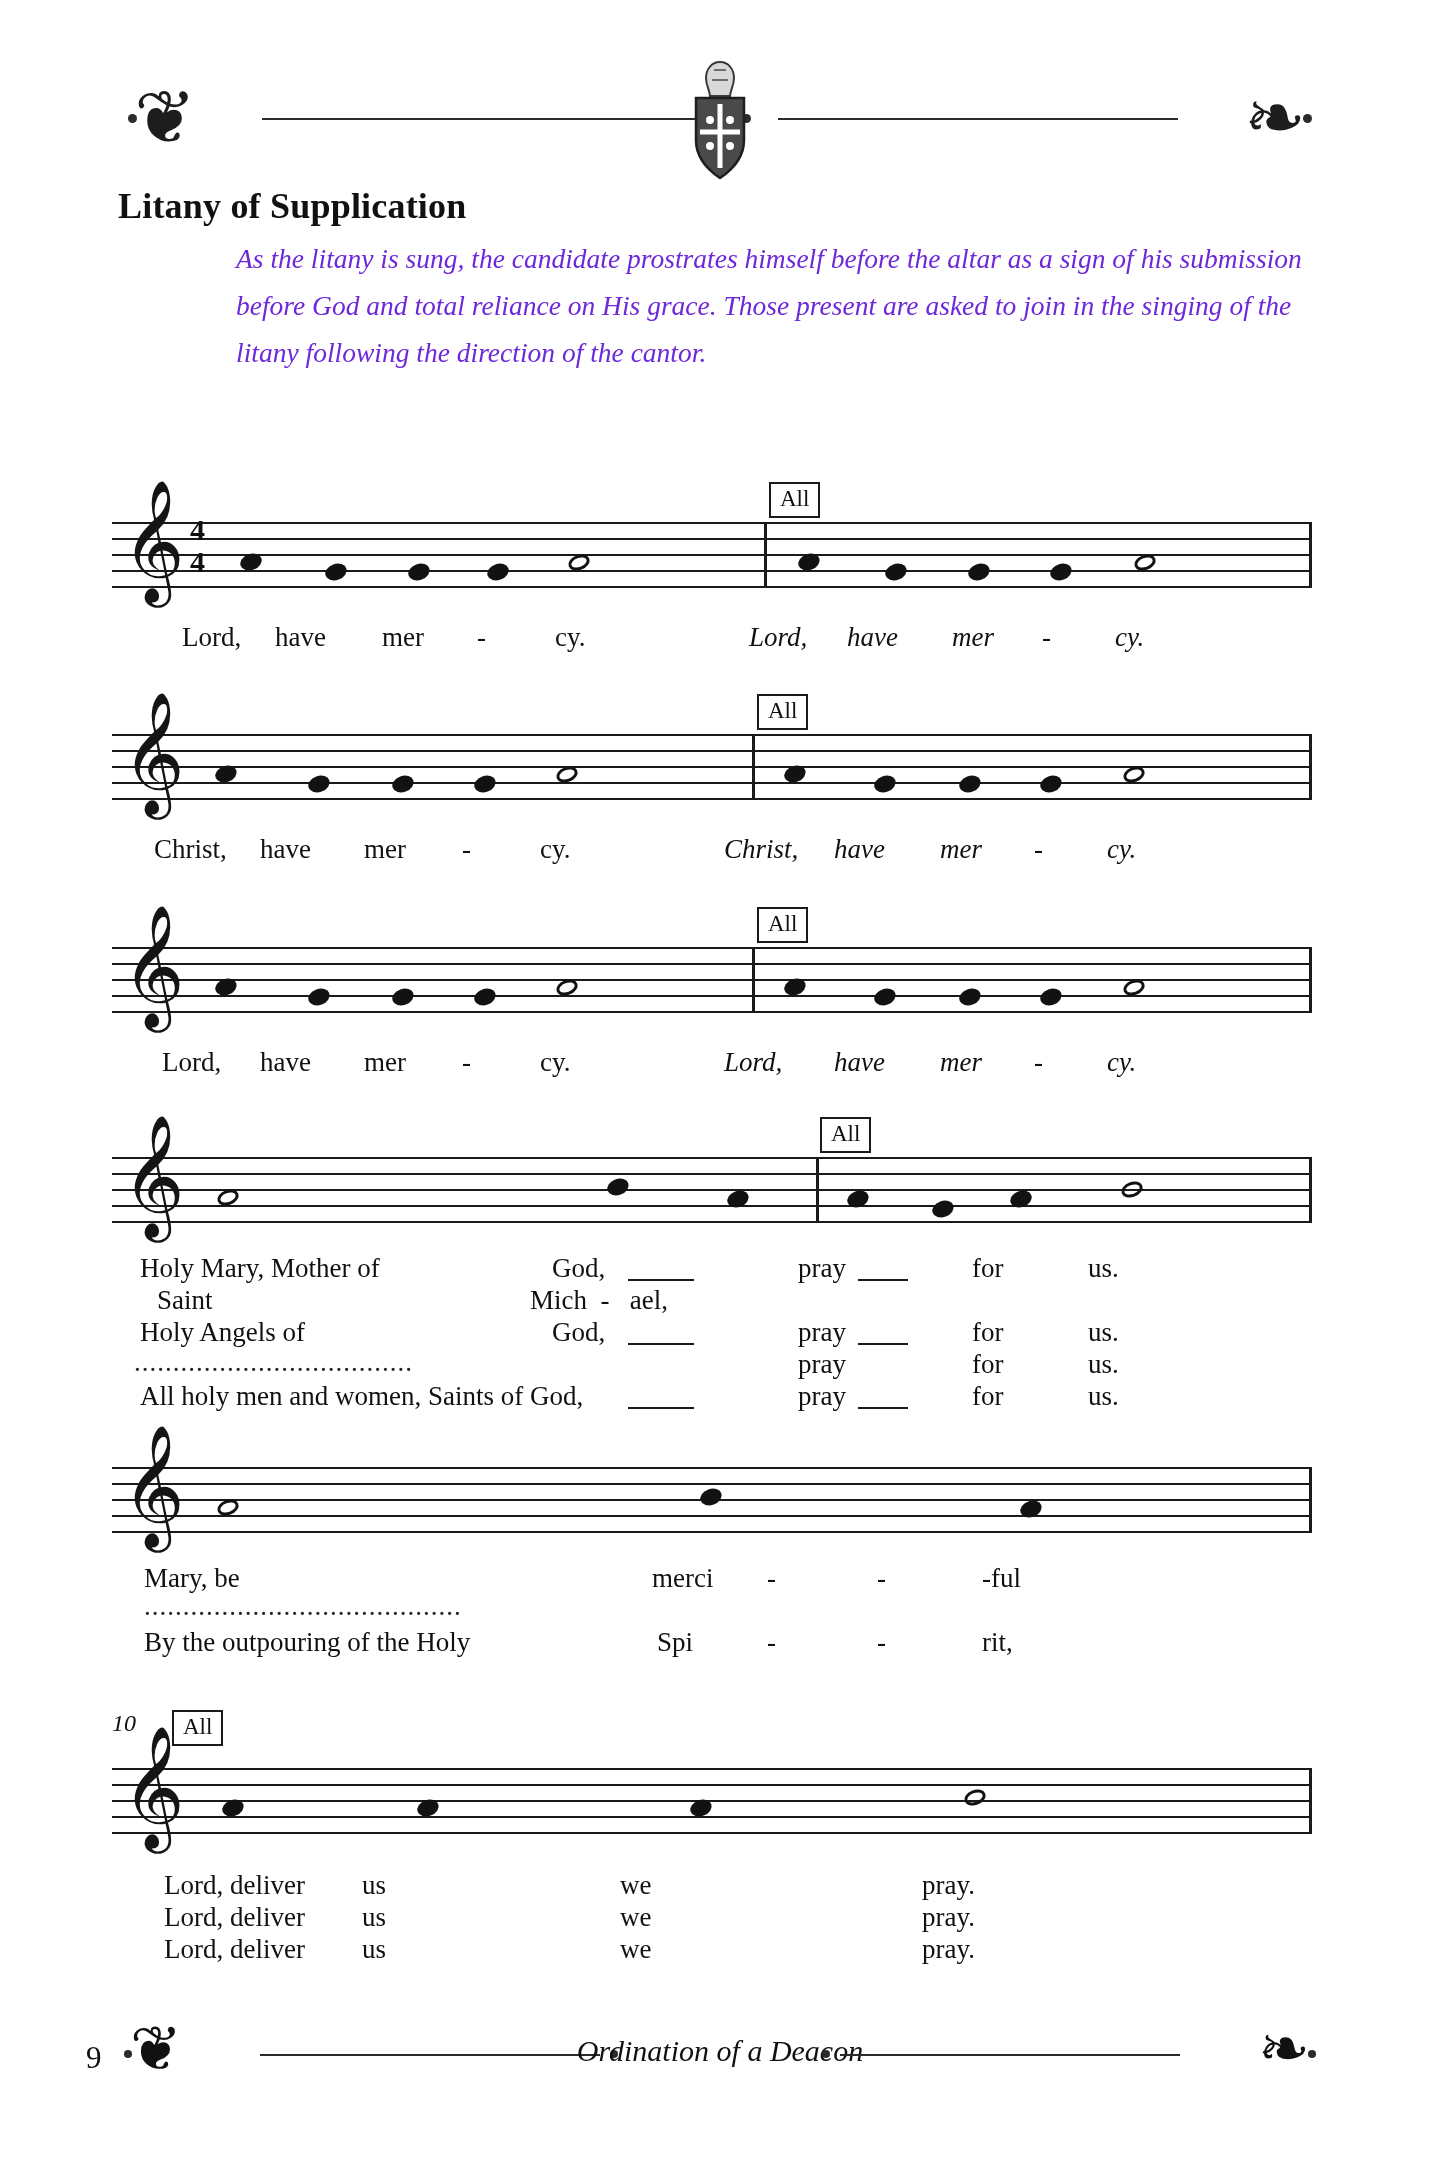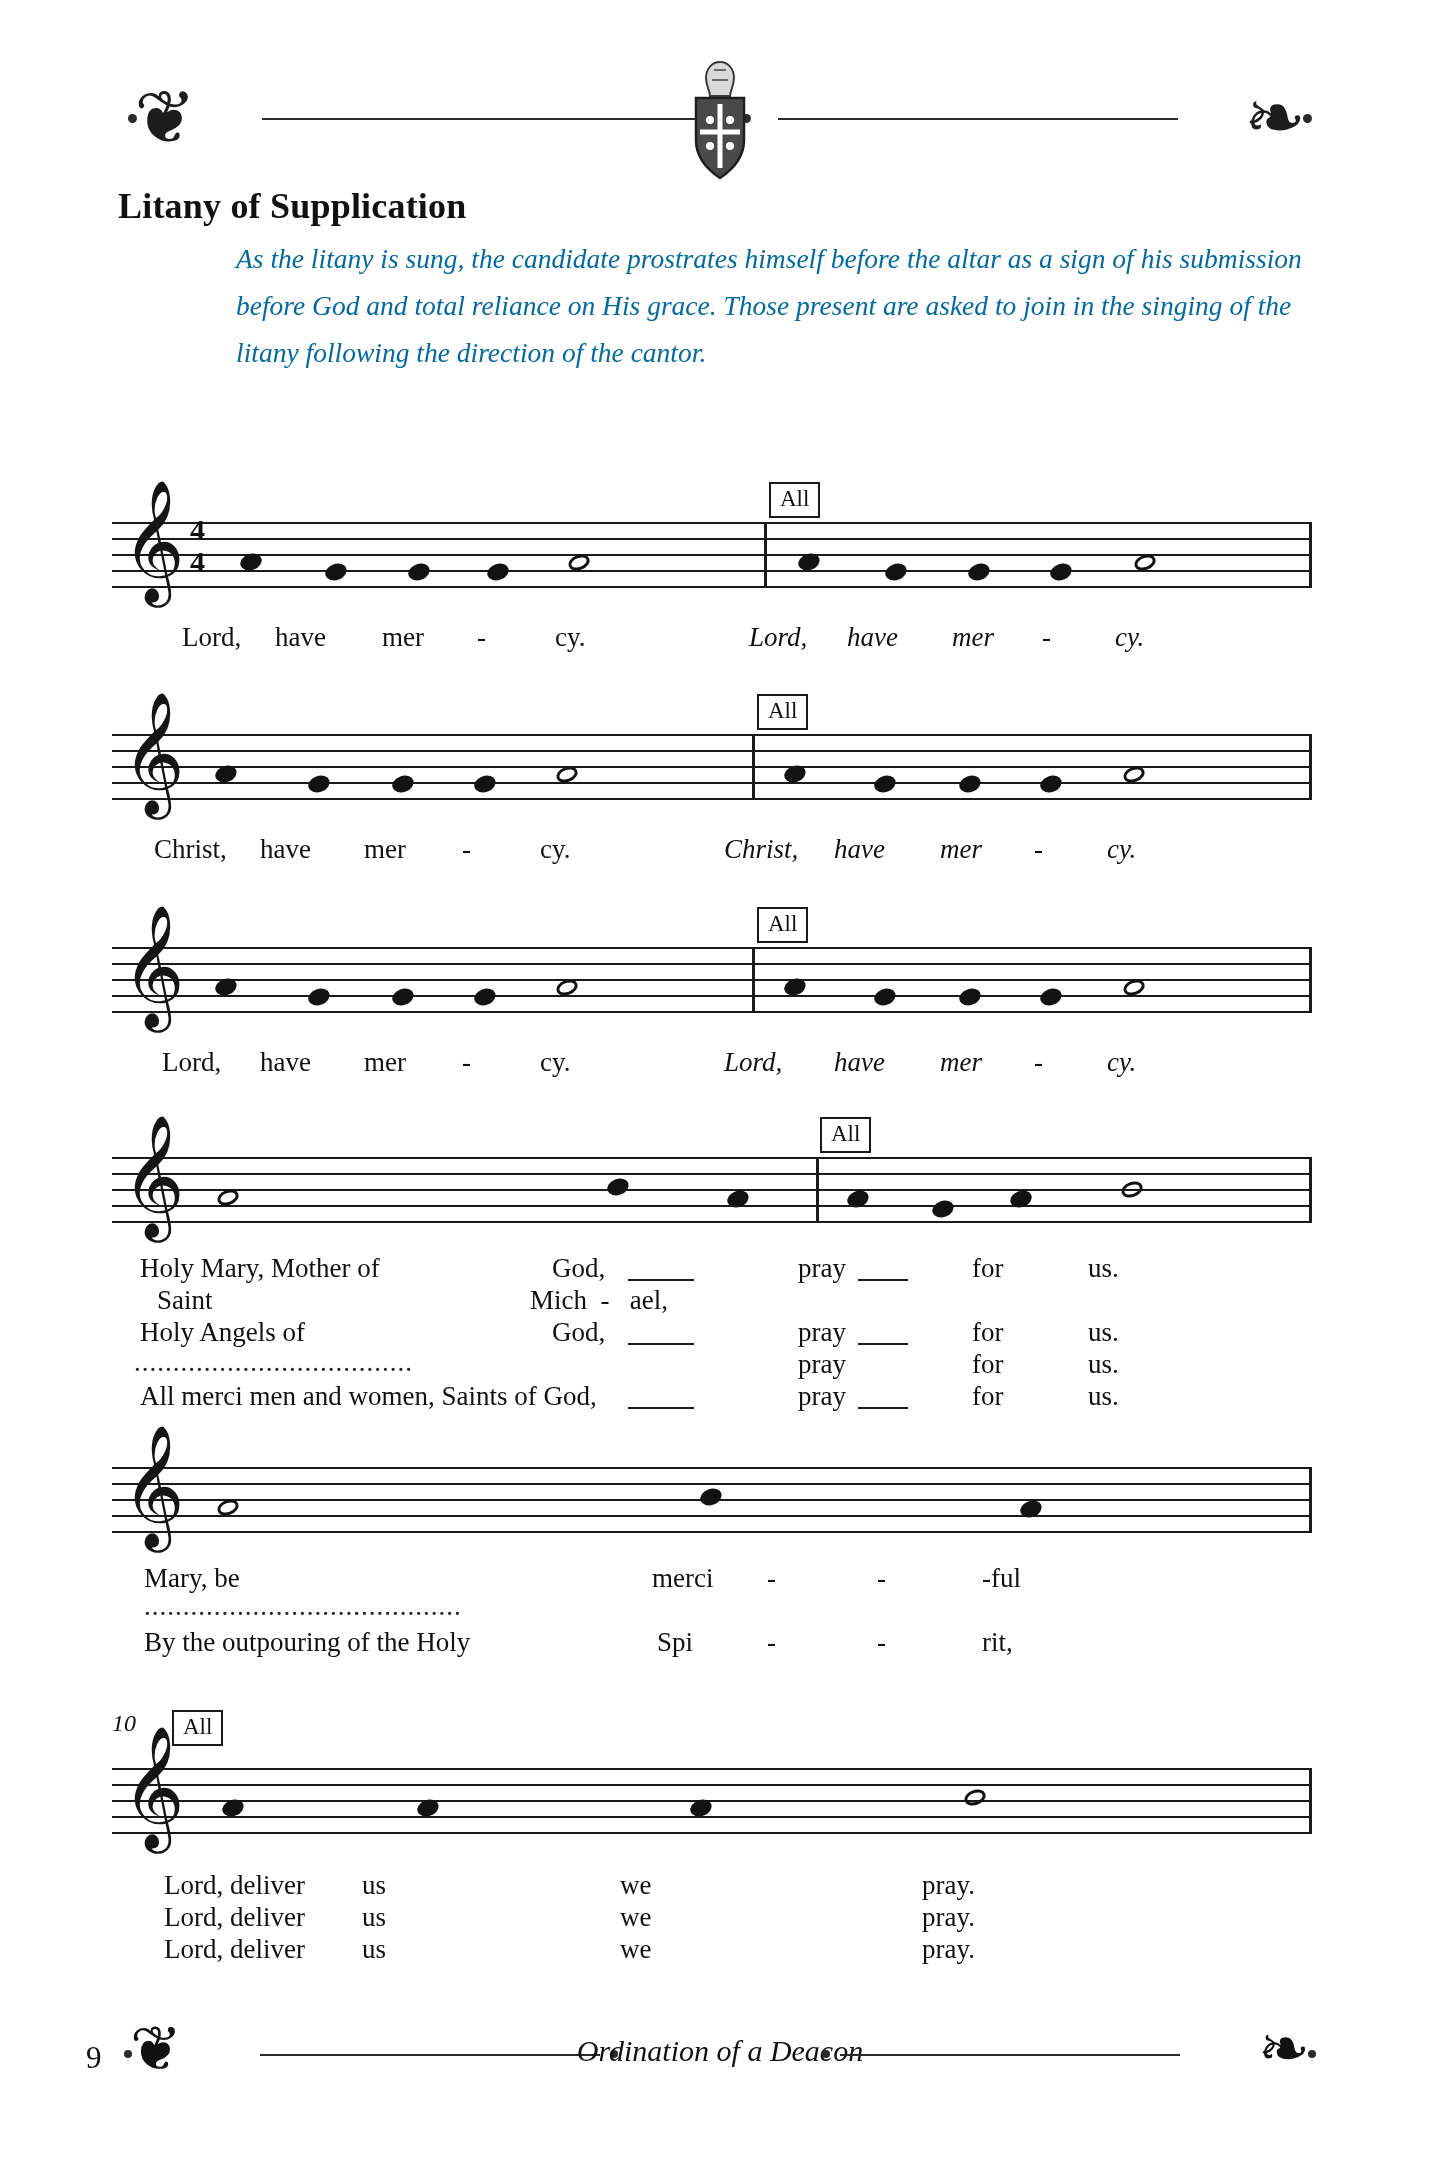--- a/index.html
+++ b/index.html
@@ -81,21 +81,21 @@
     letter-spacing: .2px;
   }
   .rubric {
     position: absolute;
     left: 236px;
     top: 235px;
     width: 1090px;
     font-style: italic;
     font-size: 27.5px;
     line-height: 47px;
-    color: #0369a1;
+    color: #6d28d9;
   }
 
   
   .system { position: absolute; left: 112px; width: 1200px; }
 
   .staff {
     position: absolute;
     left: 0;
     width: 1200px;
     height: 64px;
@@ -423,21 +423,21 @@
     <div class="lyric" style="left:686px; top:172px;">pray</div>
     <span class="extline" style="left:746px; top:198px; width:50px;"></span>
     <div class="lyric" style="left:860px; top:172px;">for</div>
     <div class="lyric" style="left:976px; top:172px;">us.</div>
 
     <div class="dots" style="left:22px; top:202px;">....................................</div>
     <div class="lyric" style="left:686px; top:204px;">pray</div>
     <div class="lyric" style="left:860px; top:204px;">for</div>
     <div class="lyric" style="left:976px; top:204px;">us.</div>
 
-    <div class="lyric" style="left:28px; top:236px;">All merci men and women, Saints of God,</div>
+    <div class="lyric" style="left:28px; top:236px;">All holy men and women, Saints of God,</div>
     <span class="extline" style="left:516px; top:262px; width:66px;"></span>
     <div class="lyric" style="left:686px; top:236px;">pray</div>
     <span class="extline" style="left:746px; top:262px; width:50px;"></span>
     <div class="lyric" style="left:860px; top:236px;">for</div>
     <div class="lyric" style="left:976px; top:236px;">us.</div>
   </div>
 
   <div class="system" style="top:1455px;">
     <div class="staff" style="top:12px;">
       <div class="line"></div>

